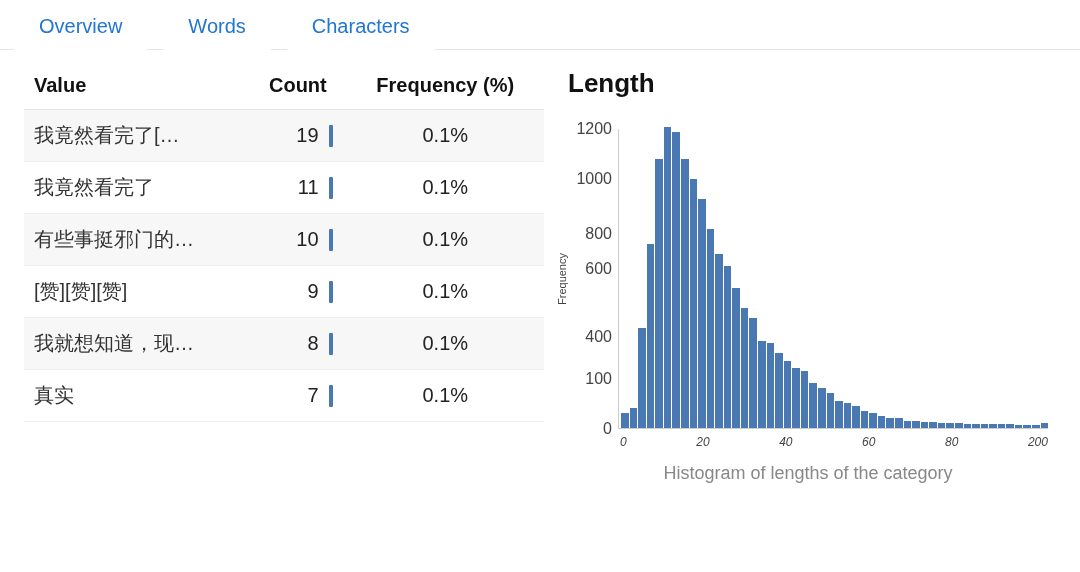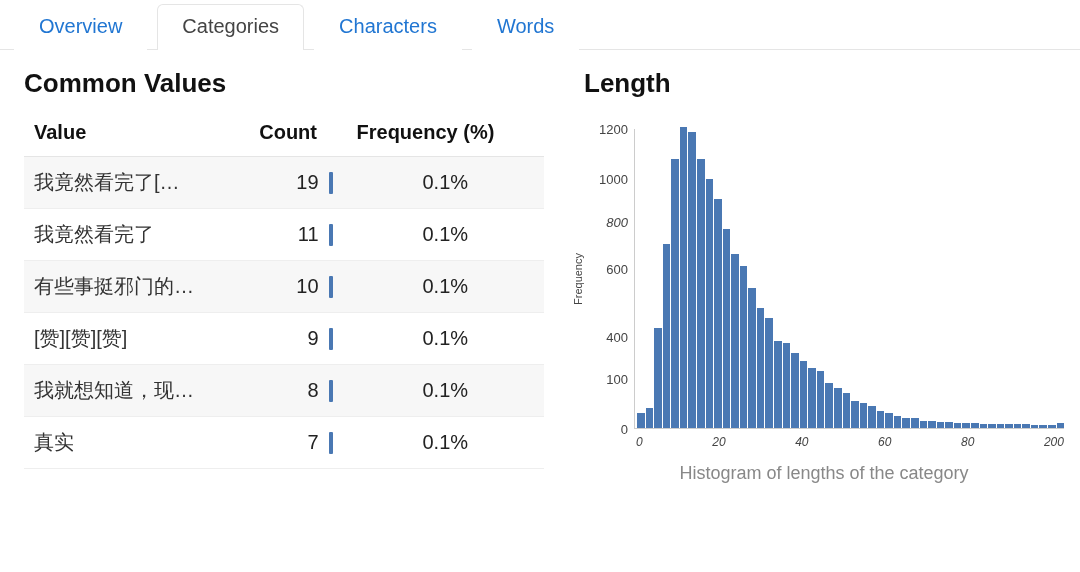--- a/index.html
+++ b/index.html
@@ -1,62 +1,60 @@
 <!DOCTYPE html>
 <html><head>
 <meta charset="utf-8">
 <style>
   * { box-sizing: border-box; margin: 0; padding: 0; }
   html, body { width: 1080px; height: 572px; font-family: -apple-system, "Helvetica Neue", Arial, sans-serif; background: #fff; color: #222; overflow: hidden; }
 
-  .tabs { display: flex; align-items: flex-end; padding: 4px 14px 0 14px; border-bottom: 1px solid #e5e5e5; gap: 10px; }
+  .tabs { display: flex; align-items: flex-end; padding: 4px 14px 0 14px; border-bottom: 1px solid #e5e5e5; gap: 16px; }
   .tab { padding: 10px 24px 12px 24px; font-size: 20px; color: #2176d2; cursor: pointer; border: 1px solid transparent; border-bottom: none; border-radius: 6px 6px 0 0; margin-bottom: -1px; background: #fff; }
   .tab.active { color: #444; border-color: #e5e5e5; background: #fff; }
 
   .panes { display: flex; gap: 24px; padding: 14px 24px 0 24px; }
   .left { flex: 0 0 520px; }
-  .right { flex: 1 1 auto; margin-left: 16px; }
+  .right { flex: 1 1 auto; }
 
   h2.section { font-size: 26px; font-weight: 700; color: #111; margin: 4px 0 12px 0; }
 
   table.cv { width: 100%; border-collapse: collapse; font-size: 20px; }
   table.cv th { text-align: left; font-weight: 700; padding: 10px 10px 12px 10px; color: #111; border-bottom: 1px solid #e5e5e5; }
-  table.cv th.count, table.cv th.freq { text-align: left; }
+  table.cv th.count, table.cv th.freq { text-align: center; }
   table.cv td { padding: 12px 10px 12px 10px; border-bottom: 1px solid #eee; vertical-align: middle; }
   table.cv tr:nth-child(odd) td { background: #f7f7f7; }
   table.cv td.val { color: #333; }
   table.cv td.count { text-align: right; white-space: nowrap; }
   table.cv td.freq  { text-align: center; white-space: nowrap; }
   .bar { display: inline-block; width: 4px; height: 22px; background: #4a78b3; vertical-align: middle; margin: 0 4px 0 10px; border-radius: 1px; }
 
   .chart-wrap { padding-top: 18px; }
   .chart-inner { width: 480px; }
   .plot-area { position: relative; height: 300px; display: flex; }
   .yaxis { width: 50px; position: relative; }
-  .ytick { position: absolute; right: 6px; font-size: 13px; color: #444; transform: translateY(-50%); }
+  .ytick { position: absolute; right: 6px; font-size: 16px; color: #444; transform: translateY(-50%); }
   .ylabel { position: absolute; left: -6px; top: 50%; transform: translate(-50%, -50%) rotate(-90deg); font-size: 11px; color: #444; transform-origin: center; white-space: nowrap; }
   .bars { flex: 1; display: flex; align-items: flex-end; gap: 1px; border-left: 1px solid #ccc; border-bottom: 1px solid #ccc; padding-left: 2px; }
   .hbar { background: #4a78b3; width: 100%; }
   .hbar-wrap { flex: 1; display: flex; align-items: flex-end; height: 100%; }
   .xaxis { display: flex; margin-left: 52px; justify-content: space-between; font-size: 12px; color: #444; padding-top: 6px; font-style: italic; }
   .chart-caption { text-align: center; color: #888; font-size: 18px; margin-top: 14px; }
 </style>
 </head>
 <body>
 
 <div class="tabs">
   <div class="tab">Overview</div>
-  <div class="tab active">Categories</div>
+  <div class="tab">Words</div>
   <div class="tab">Characters</div>
-  <div class="tab">Words</div>
 </div>
 
 <div class="panes">
   <div class="left">
-    <h2 class="section">Common Values</h2>
     <table class="cv">
       <thead>
         <tr>
           <th>Value</th>
           <th class="count">Count</th>
           <th class="freq">Frequency (%)</th>
         </tr>
       </thead>
       <tbody id="cv-body">
           <tr>
@@ -97,21 +95,21 @@
     <h2 class="section">Length</h2>
     <div class="chart-wrap">
       <div class="chart-inner">
         <div class="plot-area">
           <div class="yaxis" id="yaxis">
             <span class="ylabel">Frequency</span>
           <span class="ytick" style="bottom: 0px; transform: translateY(50%);">0</span>
               <span class="ytick" style="bottom: 50px; transform: translateY(50%);">100</span>
               <span class="ytick" style="bottom: 92px; transform: translateY(50%);">400</span>
               <span class="ytick" style="bottom: 160px; transform: translateY(50%);">600</span>
-              <span class="ytick" style="bottom: 207px; transform: translateY(50%); font-style: italic;">800</span>
+              <span class="ytick" style="bottom: 195px; transform: translateY(50%);">800</span>
               <span class="ytick" style="bottom: 250px; transform: translateY(50%);">1000</span>
               <span class="ytick" style="bottom: 300px; transform: translateY(50%);">1200</span>
             </div>
           <div class="bars" id="bars">
               <div class="hbar-wrap">
                 <div class="hbar" style="height: 5%;"></div>
               </div>
               <div class="hbar-wrap">
                 <div class="hbar" style="height: 6.66667%;"></div>
               </div>

